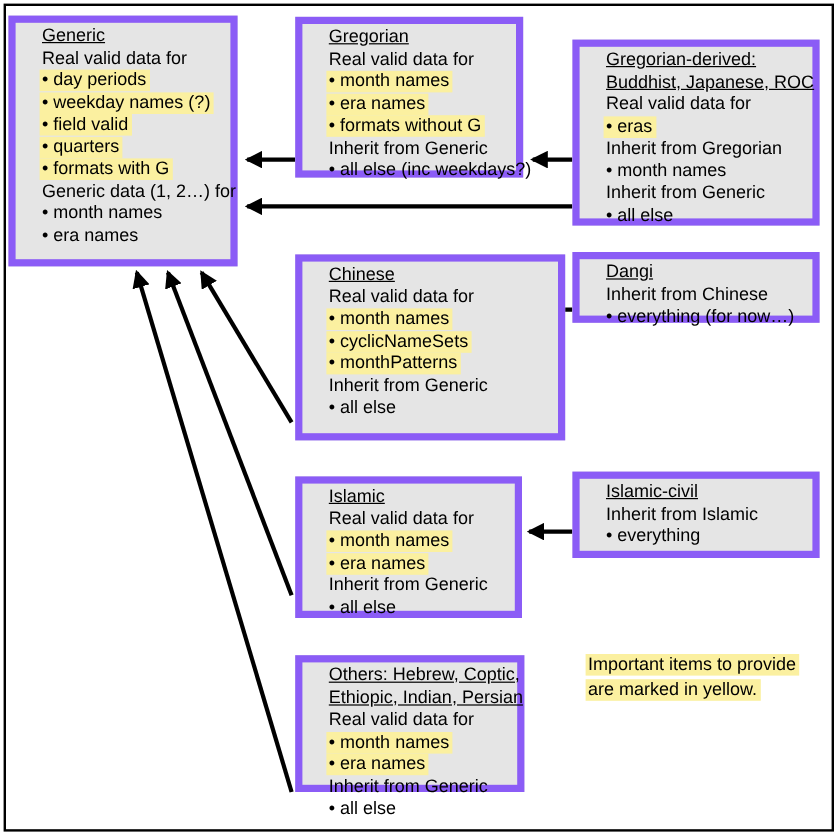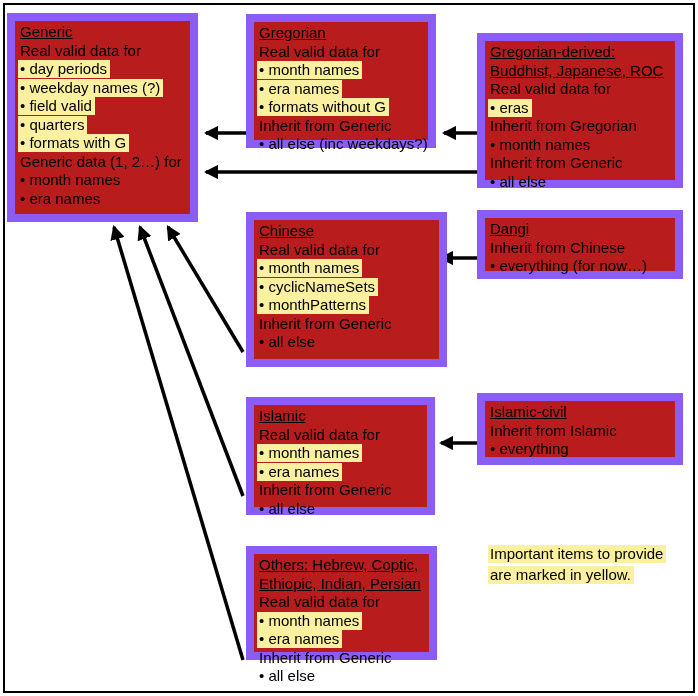--- a/index.html
+++ b/index.html
@@ -2,22 +2,22 @@
 <html><head>
 <meta charset="utf-8">
 <style>
   html,body { margin:0; padding:0; background:#ffffff; }
   body { font-family:"Liberation Sans", sans-serif; color:#000; }
   .canvas { position:relative; width:698px; height:696px; background:#fff; overflow:hidden; }
   .frame { position:absolute; left:3px; top:3px; width:688px; height:686px; border:2px solid #000; }
   .arrow-layer { position:absolute; left:0; top:0; width:698px; height:696px; pointer-events:none; }
   .box {
     position:absolute; box-sizing:border-box;
-    border:8px solid #8b5cf6; background:#b91c1c;
-    padding:2px 5px 0 5px;
+    border:6px solid #8b5cf6; background:#e5e5e5;
+    padding:2px 5px 0 22px;
     font-size:15px; line-height:18.5px; white-space:nowrap;
   }
   .l { height:18.5px; }
   .u { text-decoration:underline; }
   .hl { background:#FBF0A0; margin-left:-2px; padding:0 3px 1px 2px; }
   .note { position:absolute; left:477px; top:543px; font-size:15px; line-height:21px; white-space:nowrap;padding-left:11px; }
   .note .l { height:21px; }
   .note .hl { margin-left:0; }
 </style>
 </head>
@@ -69,31 +69,31 @@
     <div class="l"><span class="u">Gregorian-derived:</span></div>
     <div class="l"><span class="u">Buddhist, Japanese, ROC</span></div>
     <div class="l"><span>Real valid data for</span></div>
     <div class="l"><span class="hl">• eras</span></div>
     <div class="l"><span>Inherit from Gregorian</span></div>
     <div class="l"><span>• month names</span></div>
     <div class="l"><span>Inherit from Generic</span></div>
     <div class="l"><span>• all else</span></div>
   </div>
 
-  <div class="box" style="left:246px; top:212px; width:201px; height:155px;">
+  <div class="box" style="left:246px; top:212px; width:225px; height:155px;">
     <div class="l"><span class="u">Chinese</span></div>
     <div class="l"><span>Real valid data for</span></div>
     <div class="l"><span class="hl">• month names</span></div>
     <div class="l"><span class="hl">• cyclicNameSets</span></div>
     <div class="l"><span class="hl">• monthPatterns</span></div>
     <div class="l"><span>Inherit from Generic</span></div>
     <div class="l"><span>• all else</span></div>
   </div>
 
-  <div class="box" style="left:477px; top:210px; width:206px; height:69px;">
+  <div class="box" style="left:477px; top:210px; width:206px; height:59px;">
     <div class="l"><span class="u">Dangi</span></div>
     <div class="l"><span>Inherit from Chinese</span></div>
     <div class="l"><span>• everything (for now…)</span></div>
   </div>
 
   <div class="box" style="left:246px; top:397px; width:189px; height:118px;">
     <div class="l"><span class="u">Islamic</span></div>
     <div class="l"><span>Real valid data for</span></div>
     <div class="l"><span class="hl">• month names</span></div>
     <div class="l"><span class="hl">• era names</span></div>

